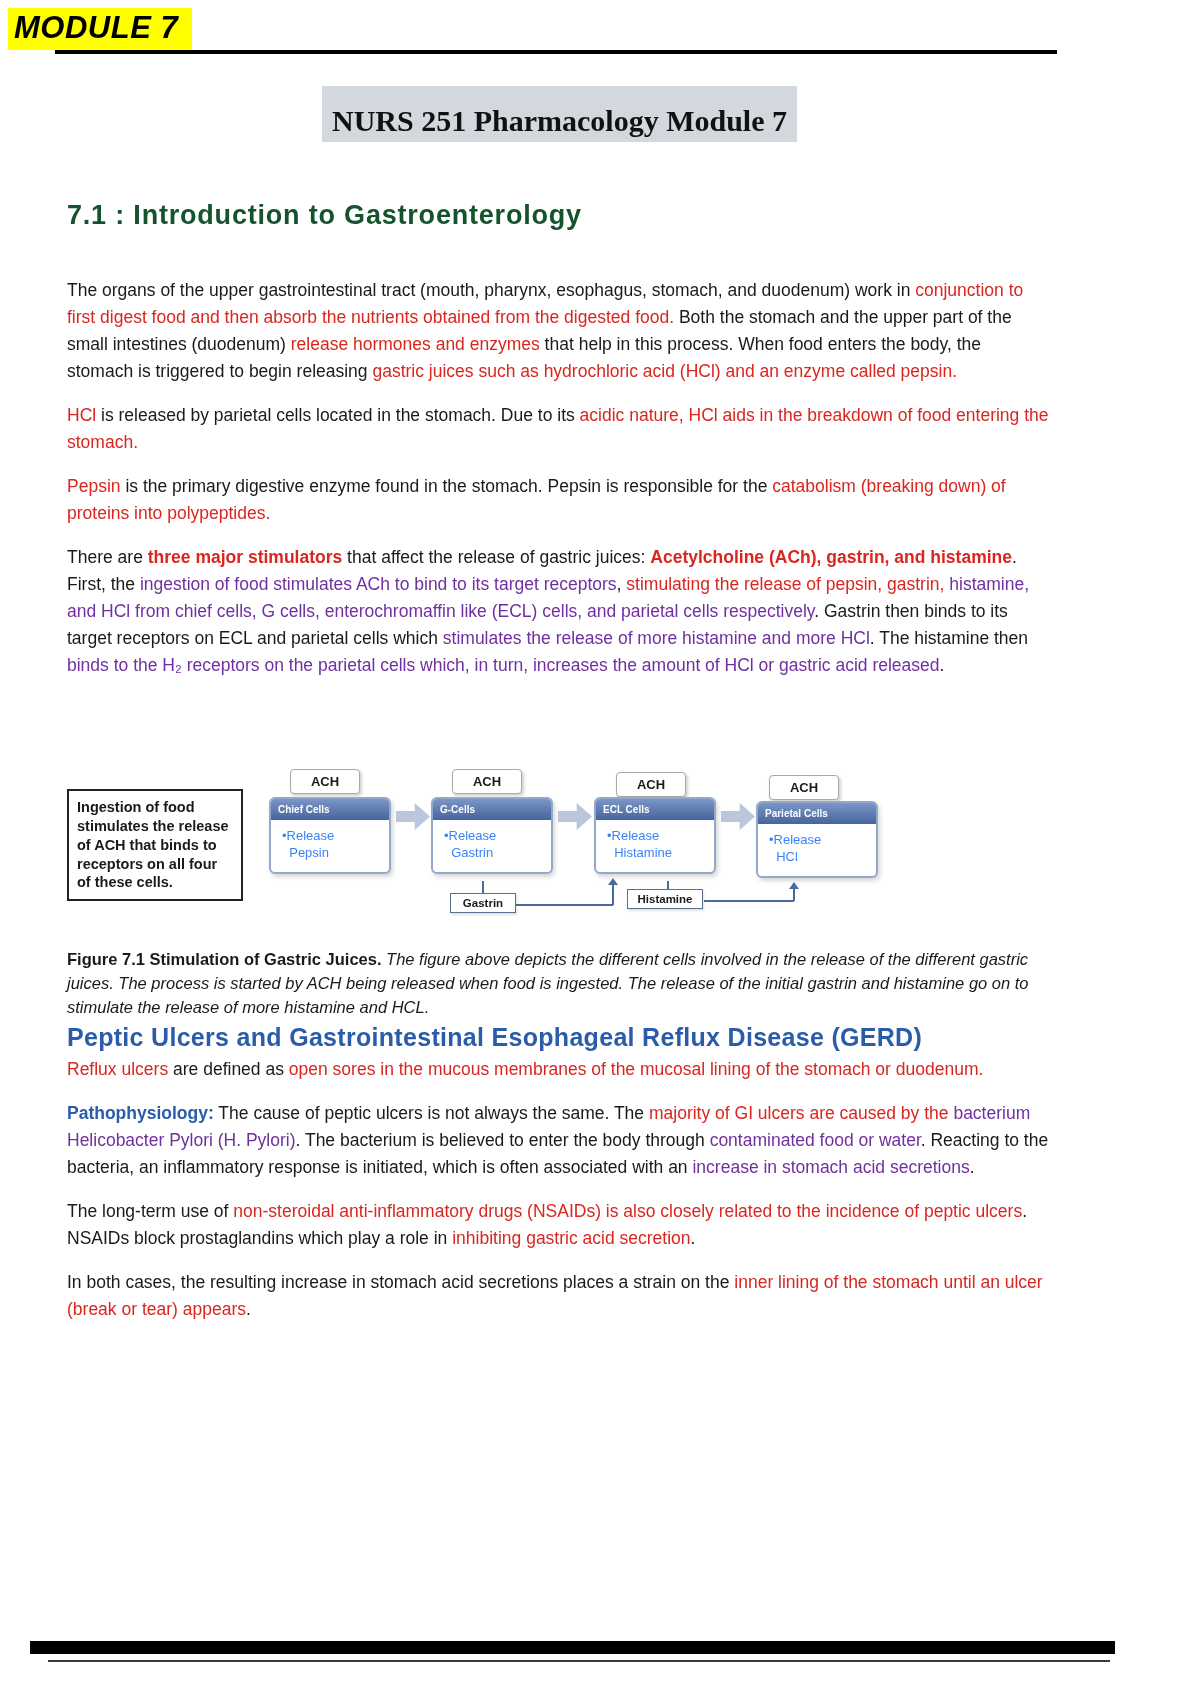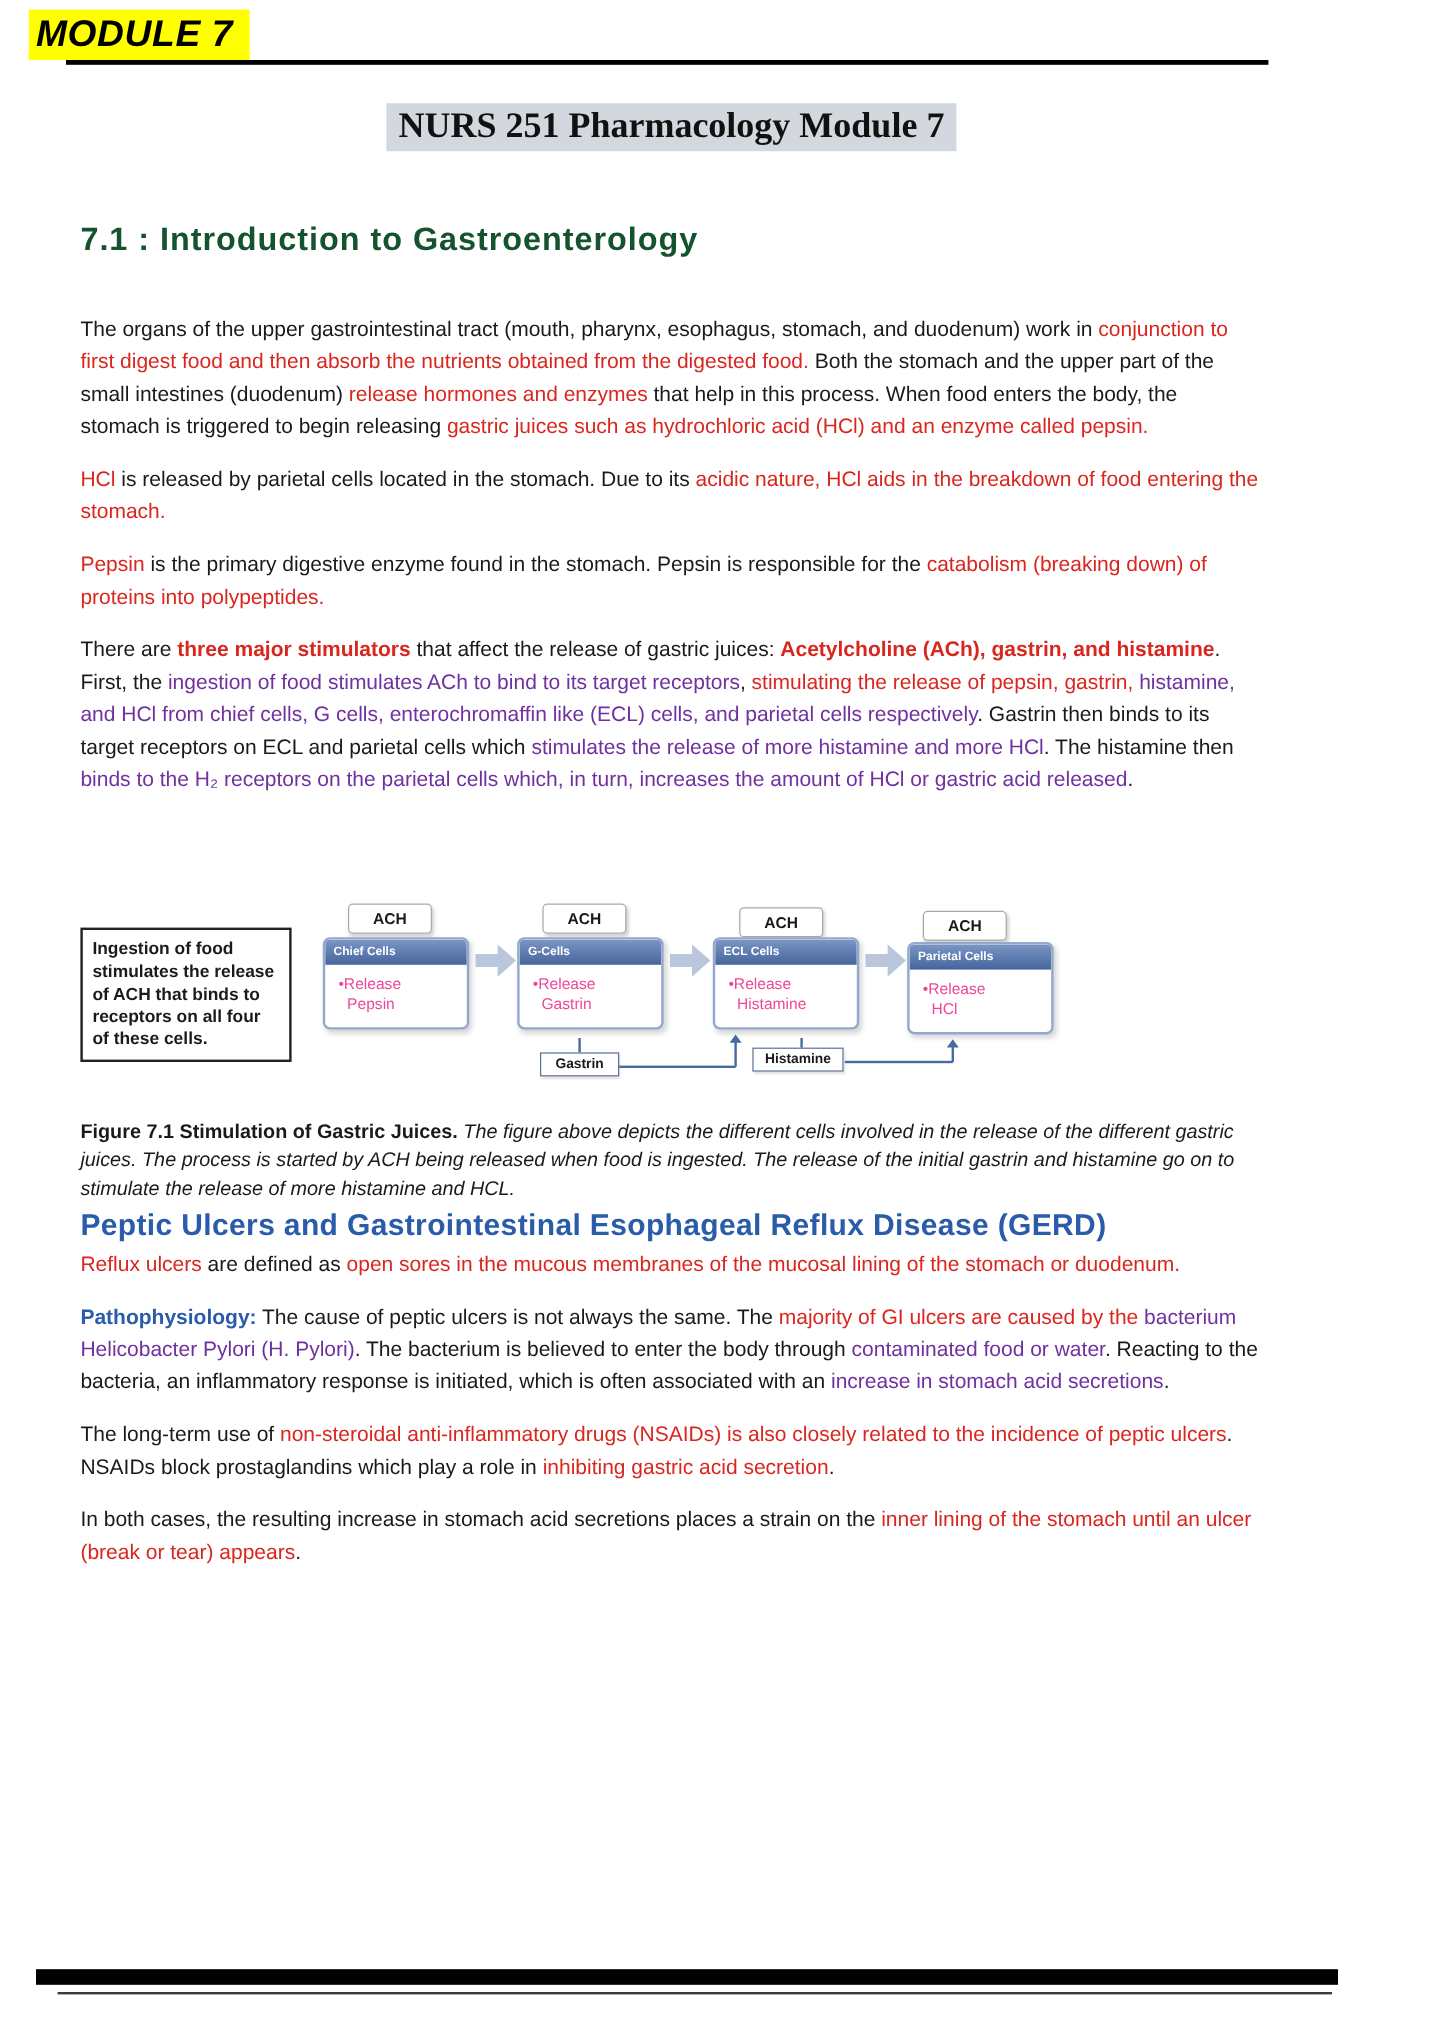--- a/index.html
+++ b/index.html
@@ -4,34 +4,34 @@
 <style>
   * { margin:0; padding:0; box-sizing:border-box; }
   html,body { background:#9b9b9b; }
   .page {
     position:relative; width:1200px; height:1700px; margin:0 auto;
     background:#ffffff; overflow:hidden;
     font-family:"Liberation Sans", sans-serif; color:#1a1a1a;
   }
   
   .module-label {
-    position:absolute; left:24px; top:8px; z-index:2;
+    position:absolute; left:8px; top:8px; z-index:2;
     background:#ffff00; color:#000;
     font-family:"Liberation Sans", sans-serif;
     font-style:italic; font-weight:bold; font-size:31px;
     padding:2px 14px 4px 6px; letter-spacing:0.5px;
   }
   .top-rule { position:absolute; left:55px; top:50px; width:1002px; height:4px; background:#000; }
 
   
   .content { position:absolute; left:67px; top:60px; width:985px; }
 
   .doc-title-row { text-align:center; margin-top:26px; }
   .doc-title {
-    display:inline-block; background:#d2d8dd; padding:2px 10px 4px 10px;
+    display:inline-block; background:#d2d8dd; padding:18px 10px 4px 10px;
     font-family:"Liberation Serif", serif; font-weight:bold; font-size:30px; color:#111;
   }
 
   h1.sec-heading {
     margin-top:58px; color:#14532d; font-size:27px; font-weight:bold; letter-spacing:0.8px;
   }
   h2.sec-heading {
     margin-top:4px; color:#2a5caa; font-size:25px; font-weight:bold; letter-spacing:0.3px;
   }
 
@@ -69,21 +69,21 @@
     background:#fff; border:2px solid #93a9cb; border-radius:6px;
     box-shadow:2px 3px 4px rgba(0,0,0,.16); overflow:hidden;
   }
   .card1{left:202px;} .card2{left:364px;} .card3{left:527px;} .card4{left:689px; top:36px;}
   .cell-header {
     background:linear-gradient(#7b96c6,#46659c); color:#fff;
     font-weight:bold; font-size:10px; padding:5px 7px;
   }
   .cell-body {
     padding:8px 4px 10px 11px; font-size:13px; line-height:1.3;
-    min-height:48px; white-space:pre-line; color:#ec4899;
+    min-height:48px; white-space:pre-line; color:#3b82f6;
   }
 
   .block-arrow {
     position:absolute; top:38px; width:34px; height:27px; background:#b9c6db;
     clip-path:polygon(0 30%,55% 30%,55% 0,100% 50%,55% 100%,55% 70%,0 70%);
   }
   .arrow1{left:329px;} .arrow2{left:491px;} .arrow3{left:654px;}
 
   .mini-label {
     position:absolute; background:#fff; border:1.5px solid #5a6f94;

